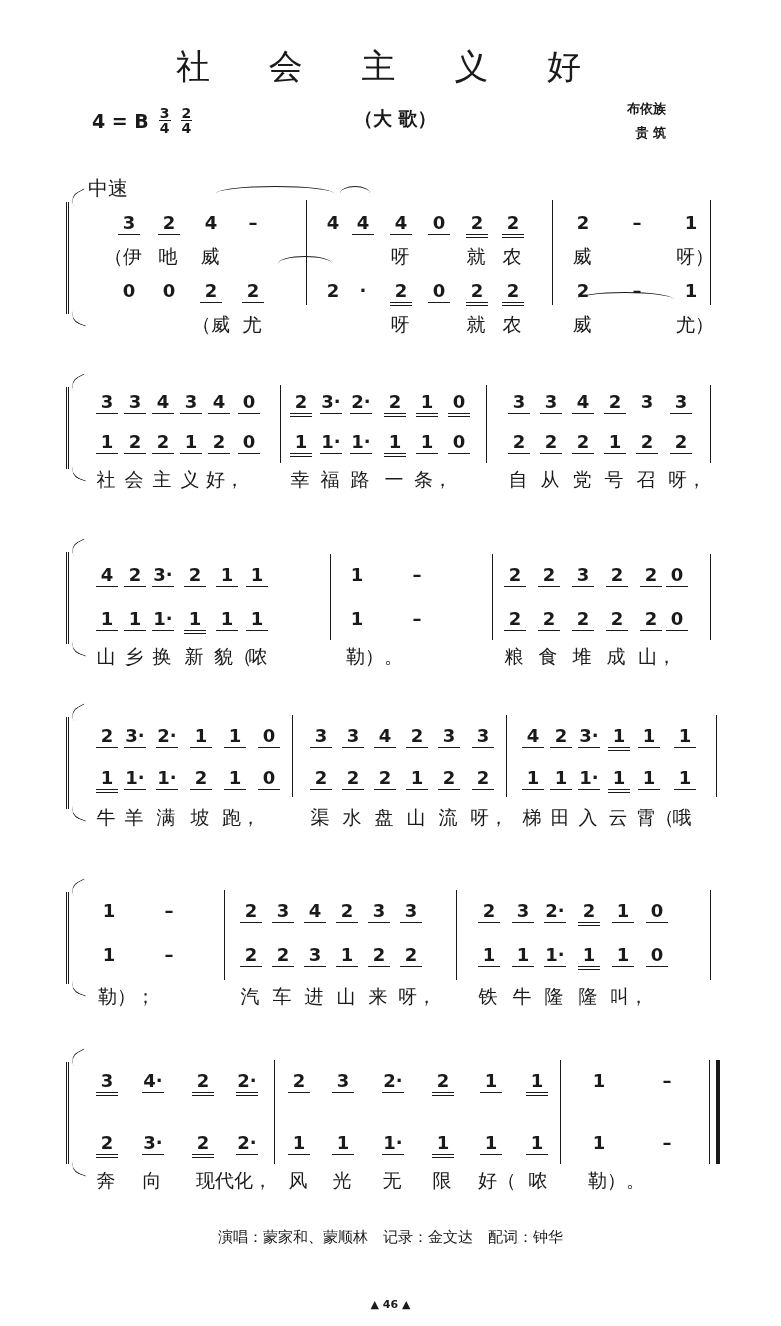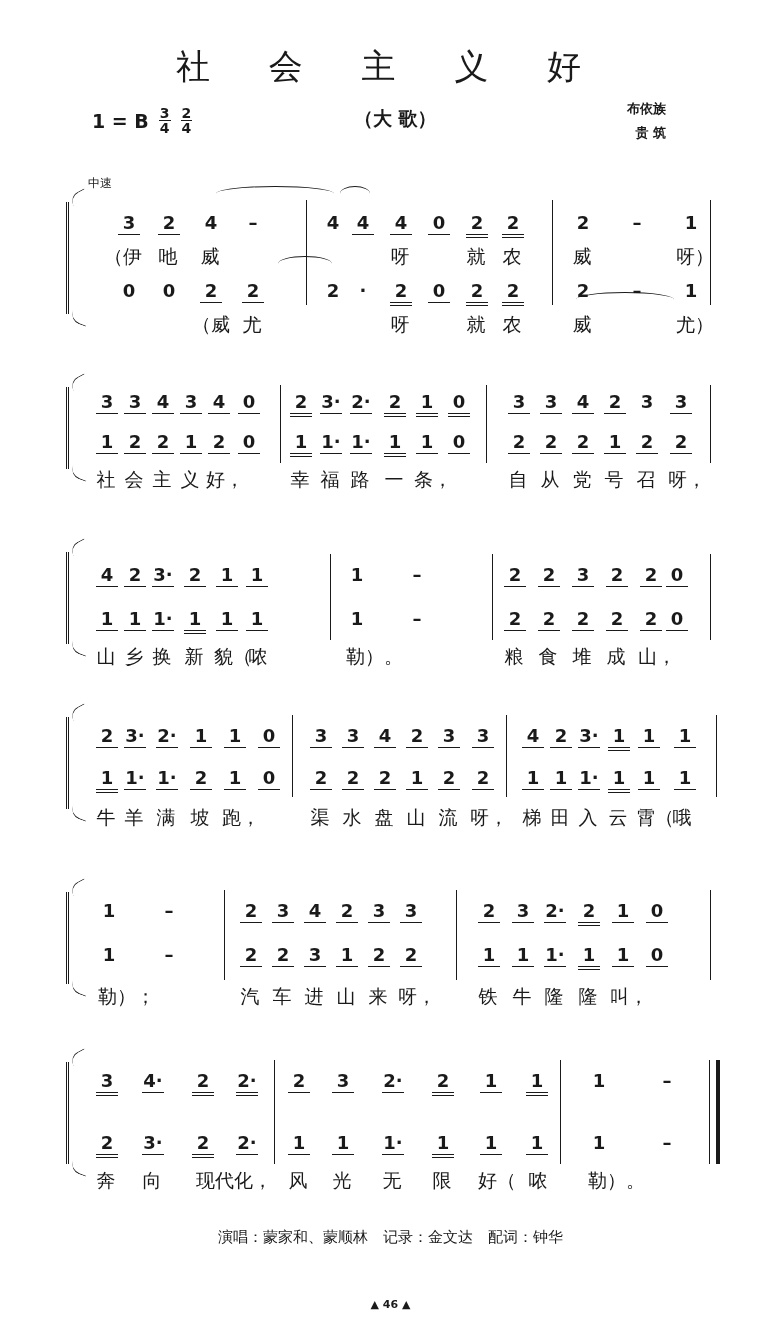--- a/index.html
+++ b/index.html
@@ -5,21 +5,21 @@
   html, body { margin:0; padding:0; background:#ffffff; }
   body { width:781px; height:1326px; position:relative; overflow:hidden;
          font-family:"DejaVu Sans", sans-serif; color:#1a1a1a; }
   .title { position:absolute; left:0; width:781px; top:44px; text-align:center;
            font-family:"DejaVu Serif", serif; font-size:34px; letter-spacing:24px; }
   .key { position:absolute; left:92px; top:106px; font-size:19px; font-weight:bold; display:flex; align-items:center; gap:10px; }
   .frac { display:inline-flex; flex-direction:column; align-items:center; font-size:14px; line-height:14px; }
   .frac span:first-child { border-bottom:1.5px solid #1a1a1a; padding:0 1px; }
   .genre { position:absolute; left:354px; top:106px; font-size:19px; font-weight:bold; }
   .origin { position:absolute; left:627px; top:97px; font-size:13px; font-weight:bold; line-height:24px; text-align:right; }
-  .tempo { position:absolute; left:88px; top:175px; font-size:12px; }
+  .tempo { position:absolute; left:88px; top:175px; font-size:20px; }
 
   .system { position:absolute; left:66px; width:660px; }
   .brace { position:absolute; left:0; top:0; width:6px; border-left:3px double #1a1a1a; }
   .brace-top, .brace-bot { position:absolute; left:2px; width:18px; height:10px; border:0 solid #1a1a1a; }
   .brace-top { border-top:1.5px solid #1a1a1a; border-radius:14px 0 0 0; top:-6px; transform:rotate(-28deg); transform-origin:left; }
   .brace-bot { border-bottom:1.5px solid #1a1a1a; border-radius:0 0 0 14px; transform:rotate(20deg); transform-origin:left; }
   .note { position:absolute; font-size:18px; font-weight:bold; text-align:center; width:22px; line-height:22px; }
   .note.u1 { border-bottom:1.5px solid #1a1a1a; }
   .note.u2 { border-bottom:4px double #1a1a1a; }
   .lyric { position:absolute; font-size:19px; font-family:"DejaVu Serif", serif; width:24px; text-align:center; white-space:nowrap; }
@@ -29,21 +29,21 @@
 
   .credits { position:absolute; left:0; width:781px; top:1228px; text-align:center; font-size:15px; font-family:"DejaVu Serif", serif; }
   .pageno { position:absolute; left:0; width:781px; top:1298px; text-align:center; font-size:11px; font-weight:bold; }
 </style>
 </head>
 <body>
 
 <div class="title">社 会 主 义 好</div>
 
 <div class="key">
-  <span>1 = B</span>
+  <span>4 = B</span>
   <span class="frac">
     <span>3</span>
     <span>4</span>
   </span>
   <span class="frac">
     <span>2</span>
     <span>4</span>
   </span>
 </div>
 <div class="genre">（大 歌）</div>

